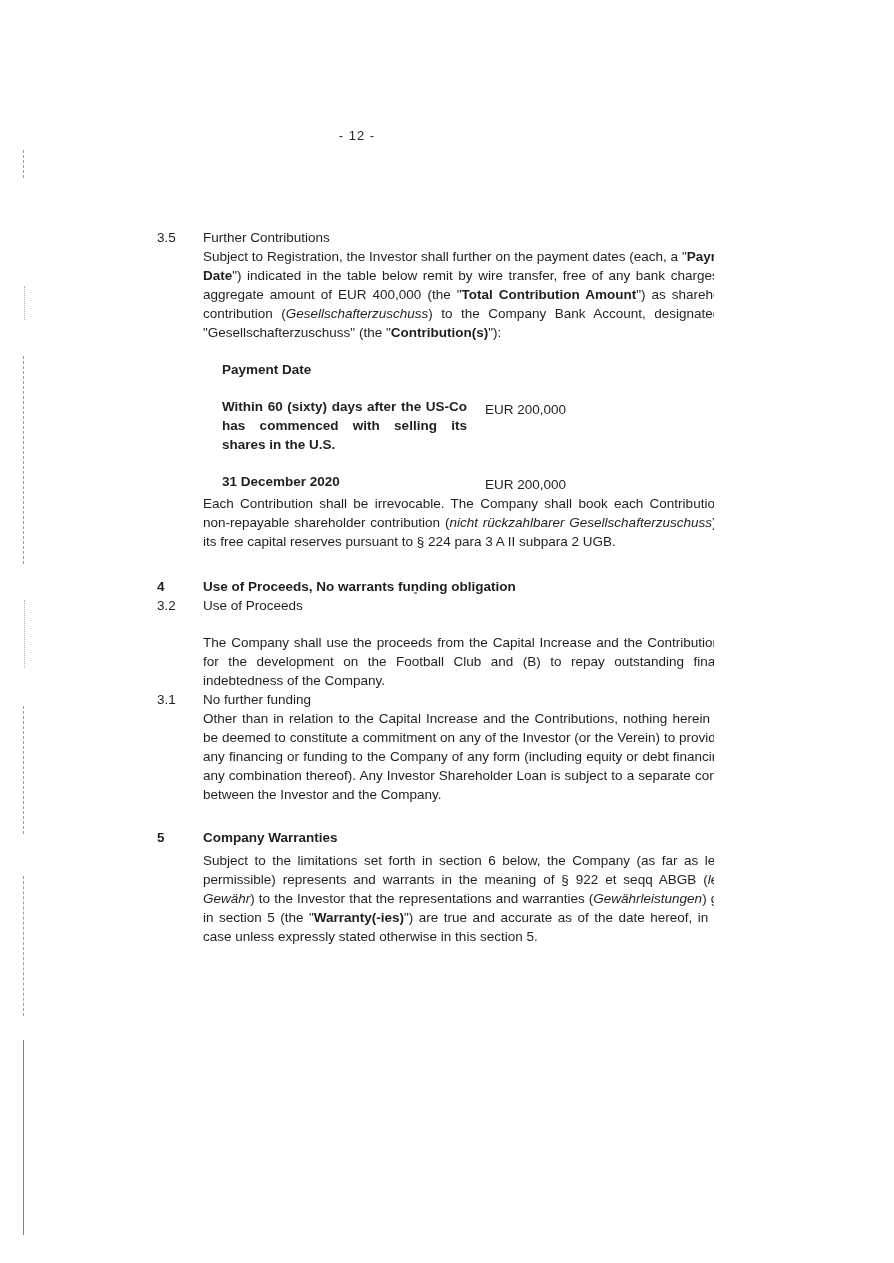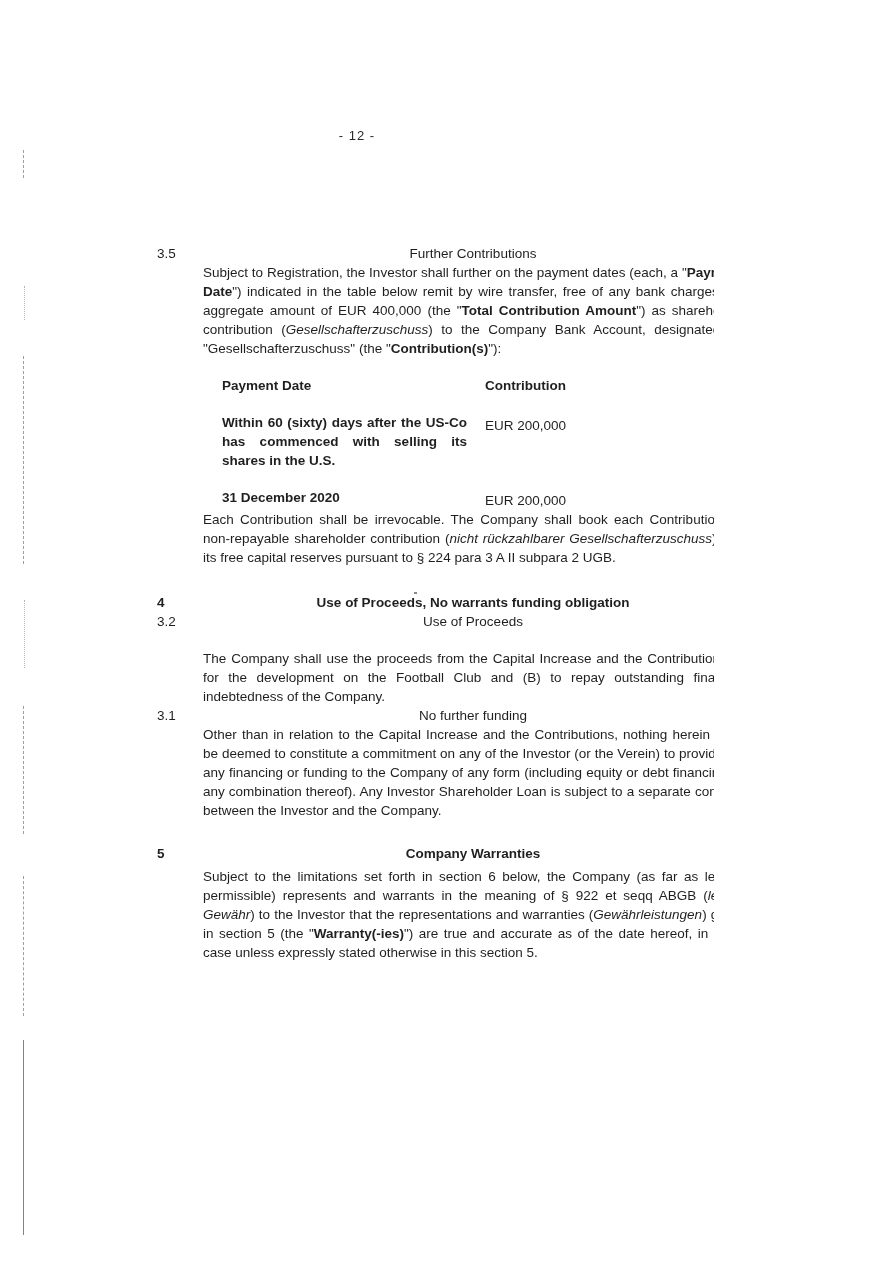--- a/index.html
+++ b/index.html
@@ -24,26 +24,26 @@
     left: 0;
     width: 100%;
     text-align: center;
     font-size: 13px;
     letter-spacing: 1px;
     color: #2a2a2a;
   }
   .content {
     position: absolute;
     left: 157px;
-    top: 244px;
+    top: 228px;
     width: 586px;
   }
   .sec { display: flex; }
   .sec .num { width: 46px; flex-shrink: 0; }
-  .sec .title { flex: 1; text-align: center; }
+  .sec .title { flex: 1; }
   .bold { font-weight: bold; }
   .para {
     margin-left: 46px;
     text-align: justify;
   }
   .mt14 { }
   .mt16 { margin-top: 4px; }
   .mt18 { margin-top: 18px; }
   .mt24 { margin-top: 24px; }
   .mt26 { margin-top: 26px; }
@@ -90,21 +90,20 @@
     <div class="sec">
       <div class="num">3.5</div>
       <div class="title">Further Contributions</div>
     </div>
 
     <div class="para mt14"><span>Subject to Registration, the Investor shall further on the payment dates (each, a "</span><span style="font-weight: bold;">Payment Date</span><span>") indicated in the table below remit by wire transfer, free of any bank charges, an aggregate amount of EUR 400,000 (the "</span><span style="font-weight: bold;">Total Contribution Amount</span><span>") as shareholder contribution (</span><span style="font-style: italic;">Gesellschafterzuschuss</span><span>) to the Company Bank Account, designated as "Gesellschafterzuschuss" (the "</span><span style="font-weight: bold;">Contribution(s)</span><span>"):</span></div>
 
     <div class="ctable">
       <div class="trow thead">
         <div class="cell-left">Payment Date</div>
-        <div class="cell-right">Contribution</div>
       </div>
       <div class="trow">
         <div class="cell-left">Within 60 (sixty) days after the US-Co has commenced with selling its shares in the U.S.</div>
         <div class="cell-right">EUR 200,000</div>
       </div>
       <div class="trow">
         <div class="cell-left">31 December 2020</div>
         <div class="cell-right">EUR 200,000</div>
       </div>
     </div>

